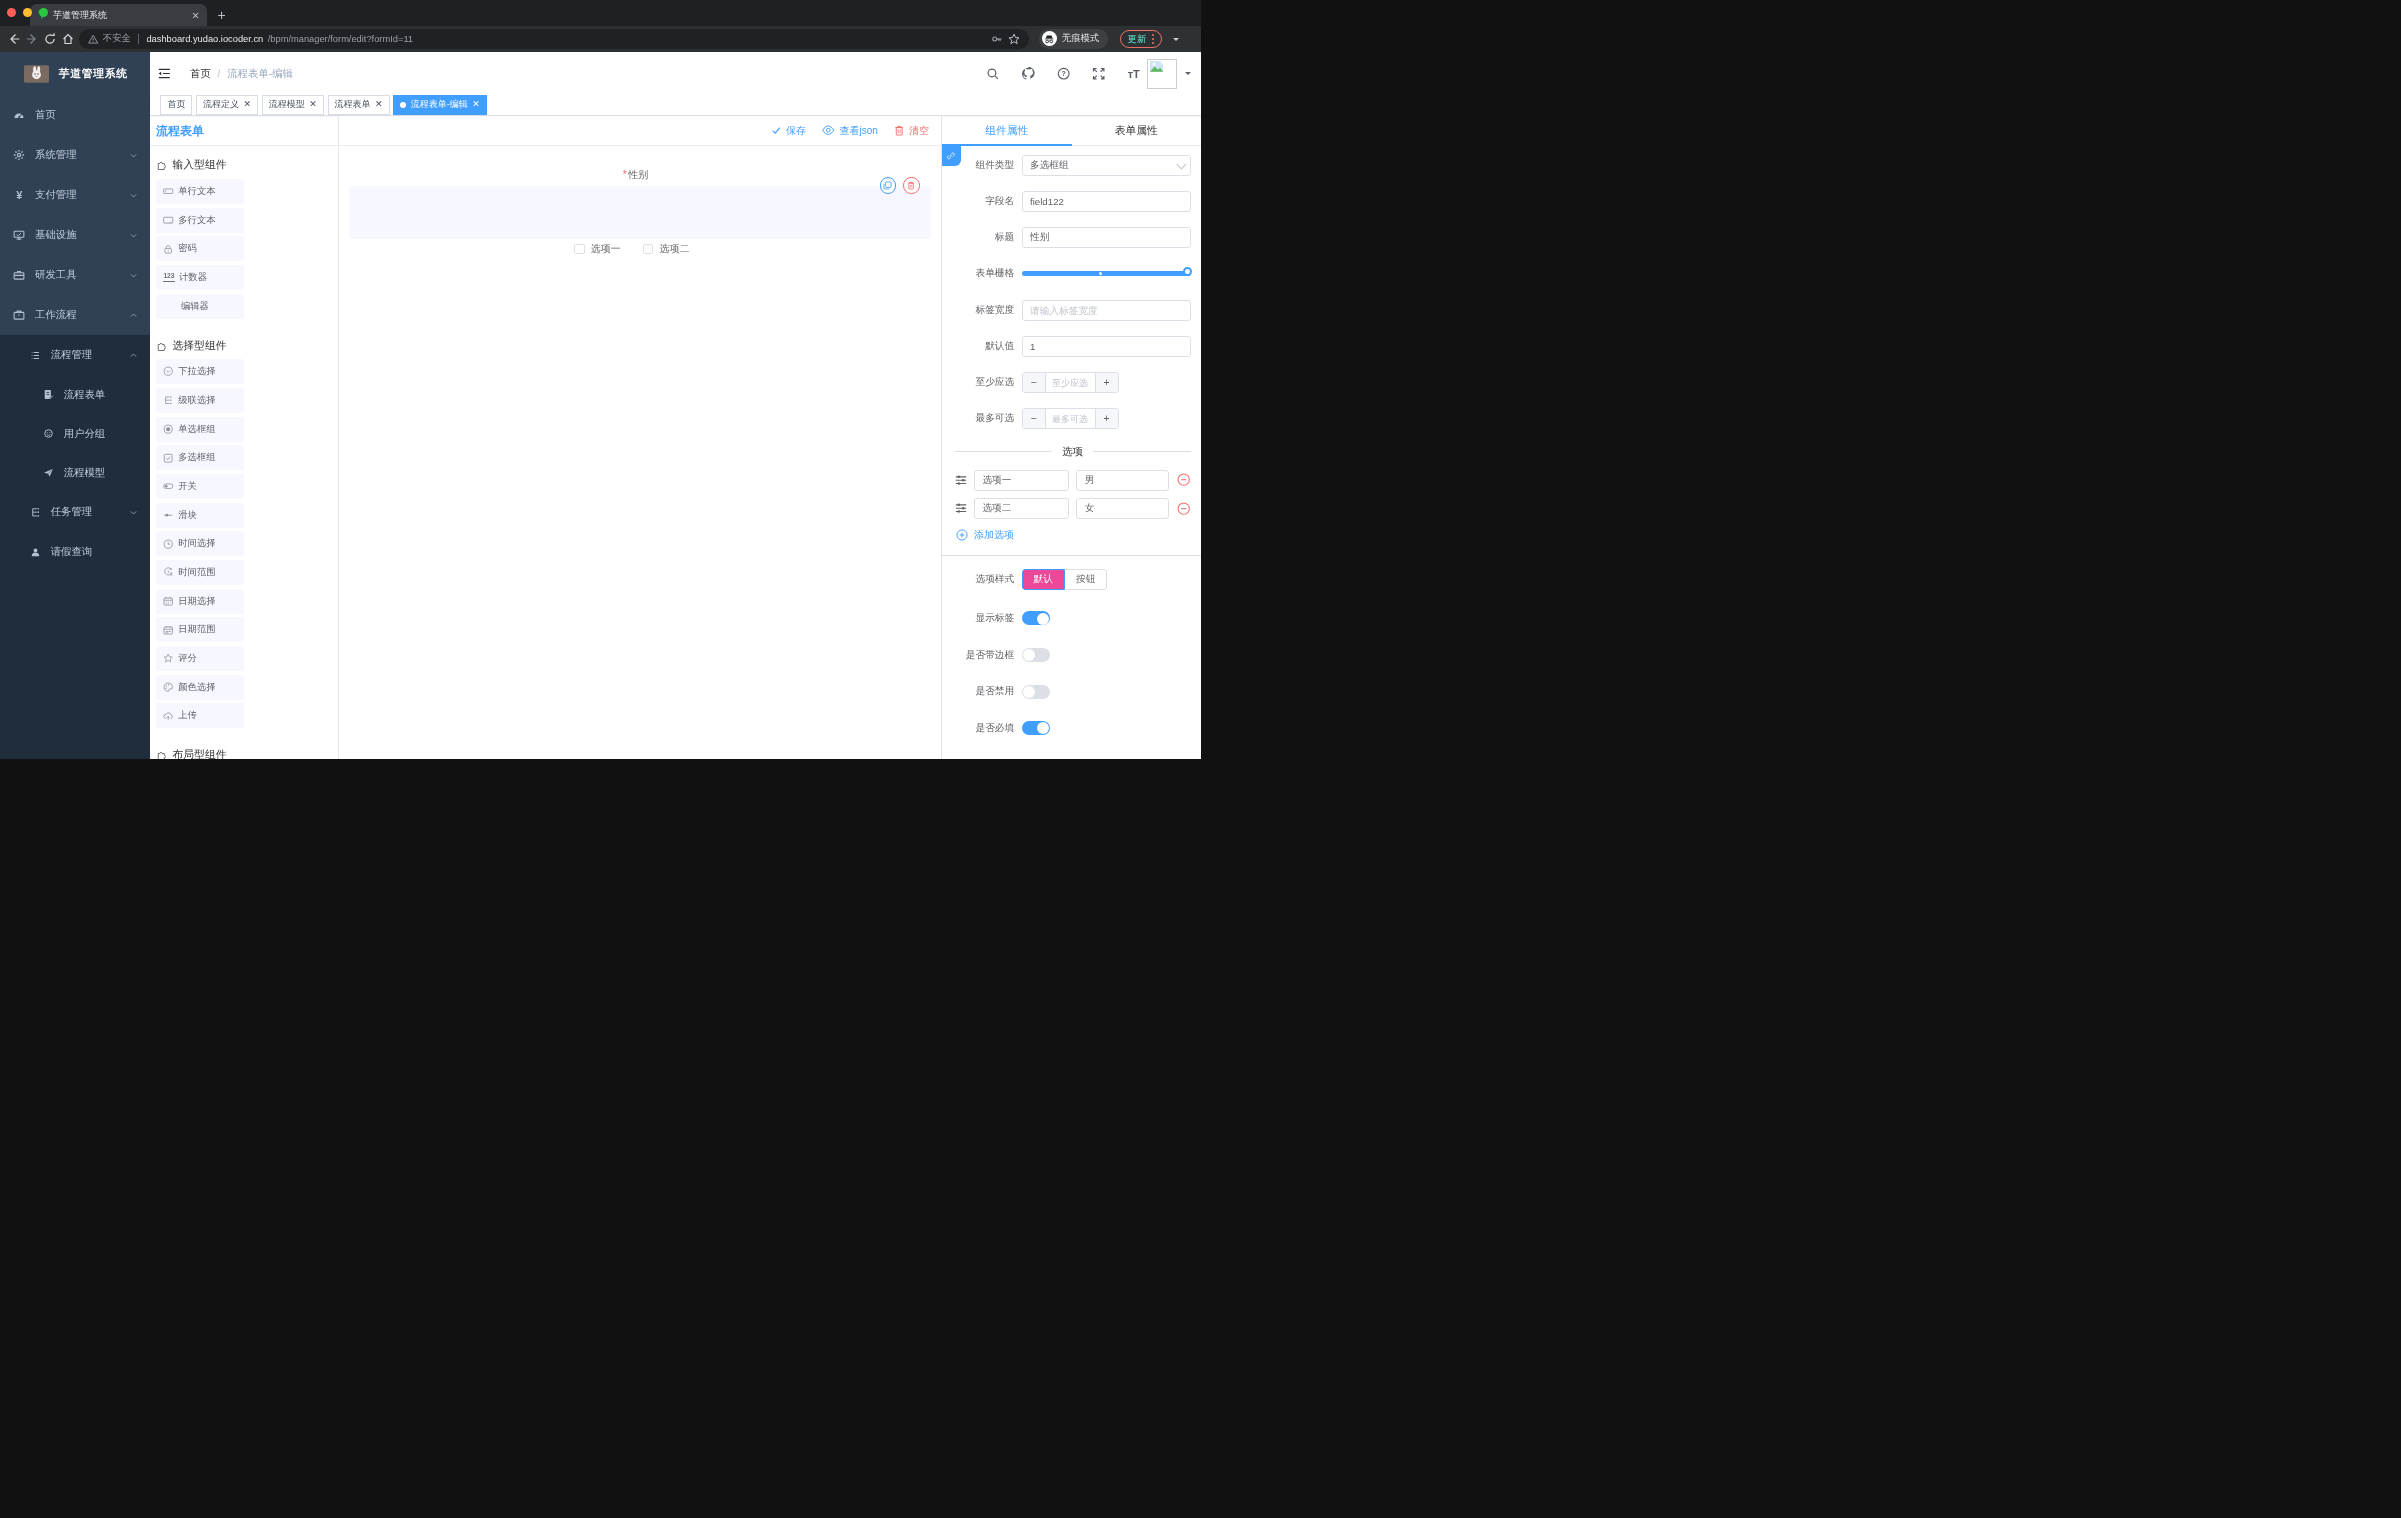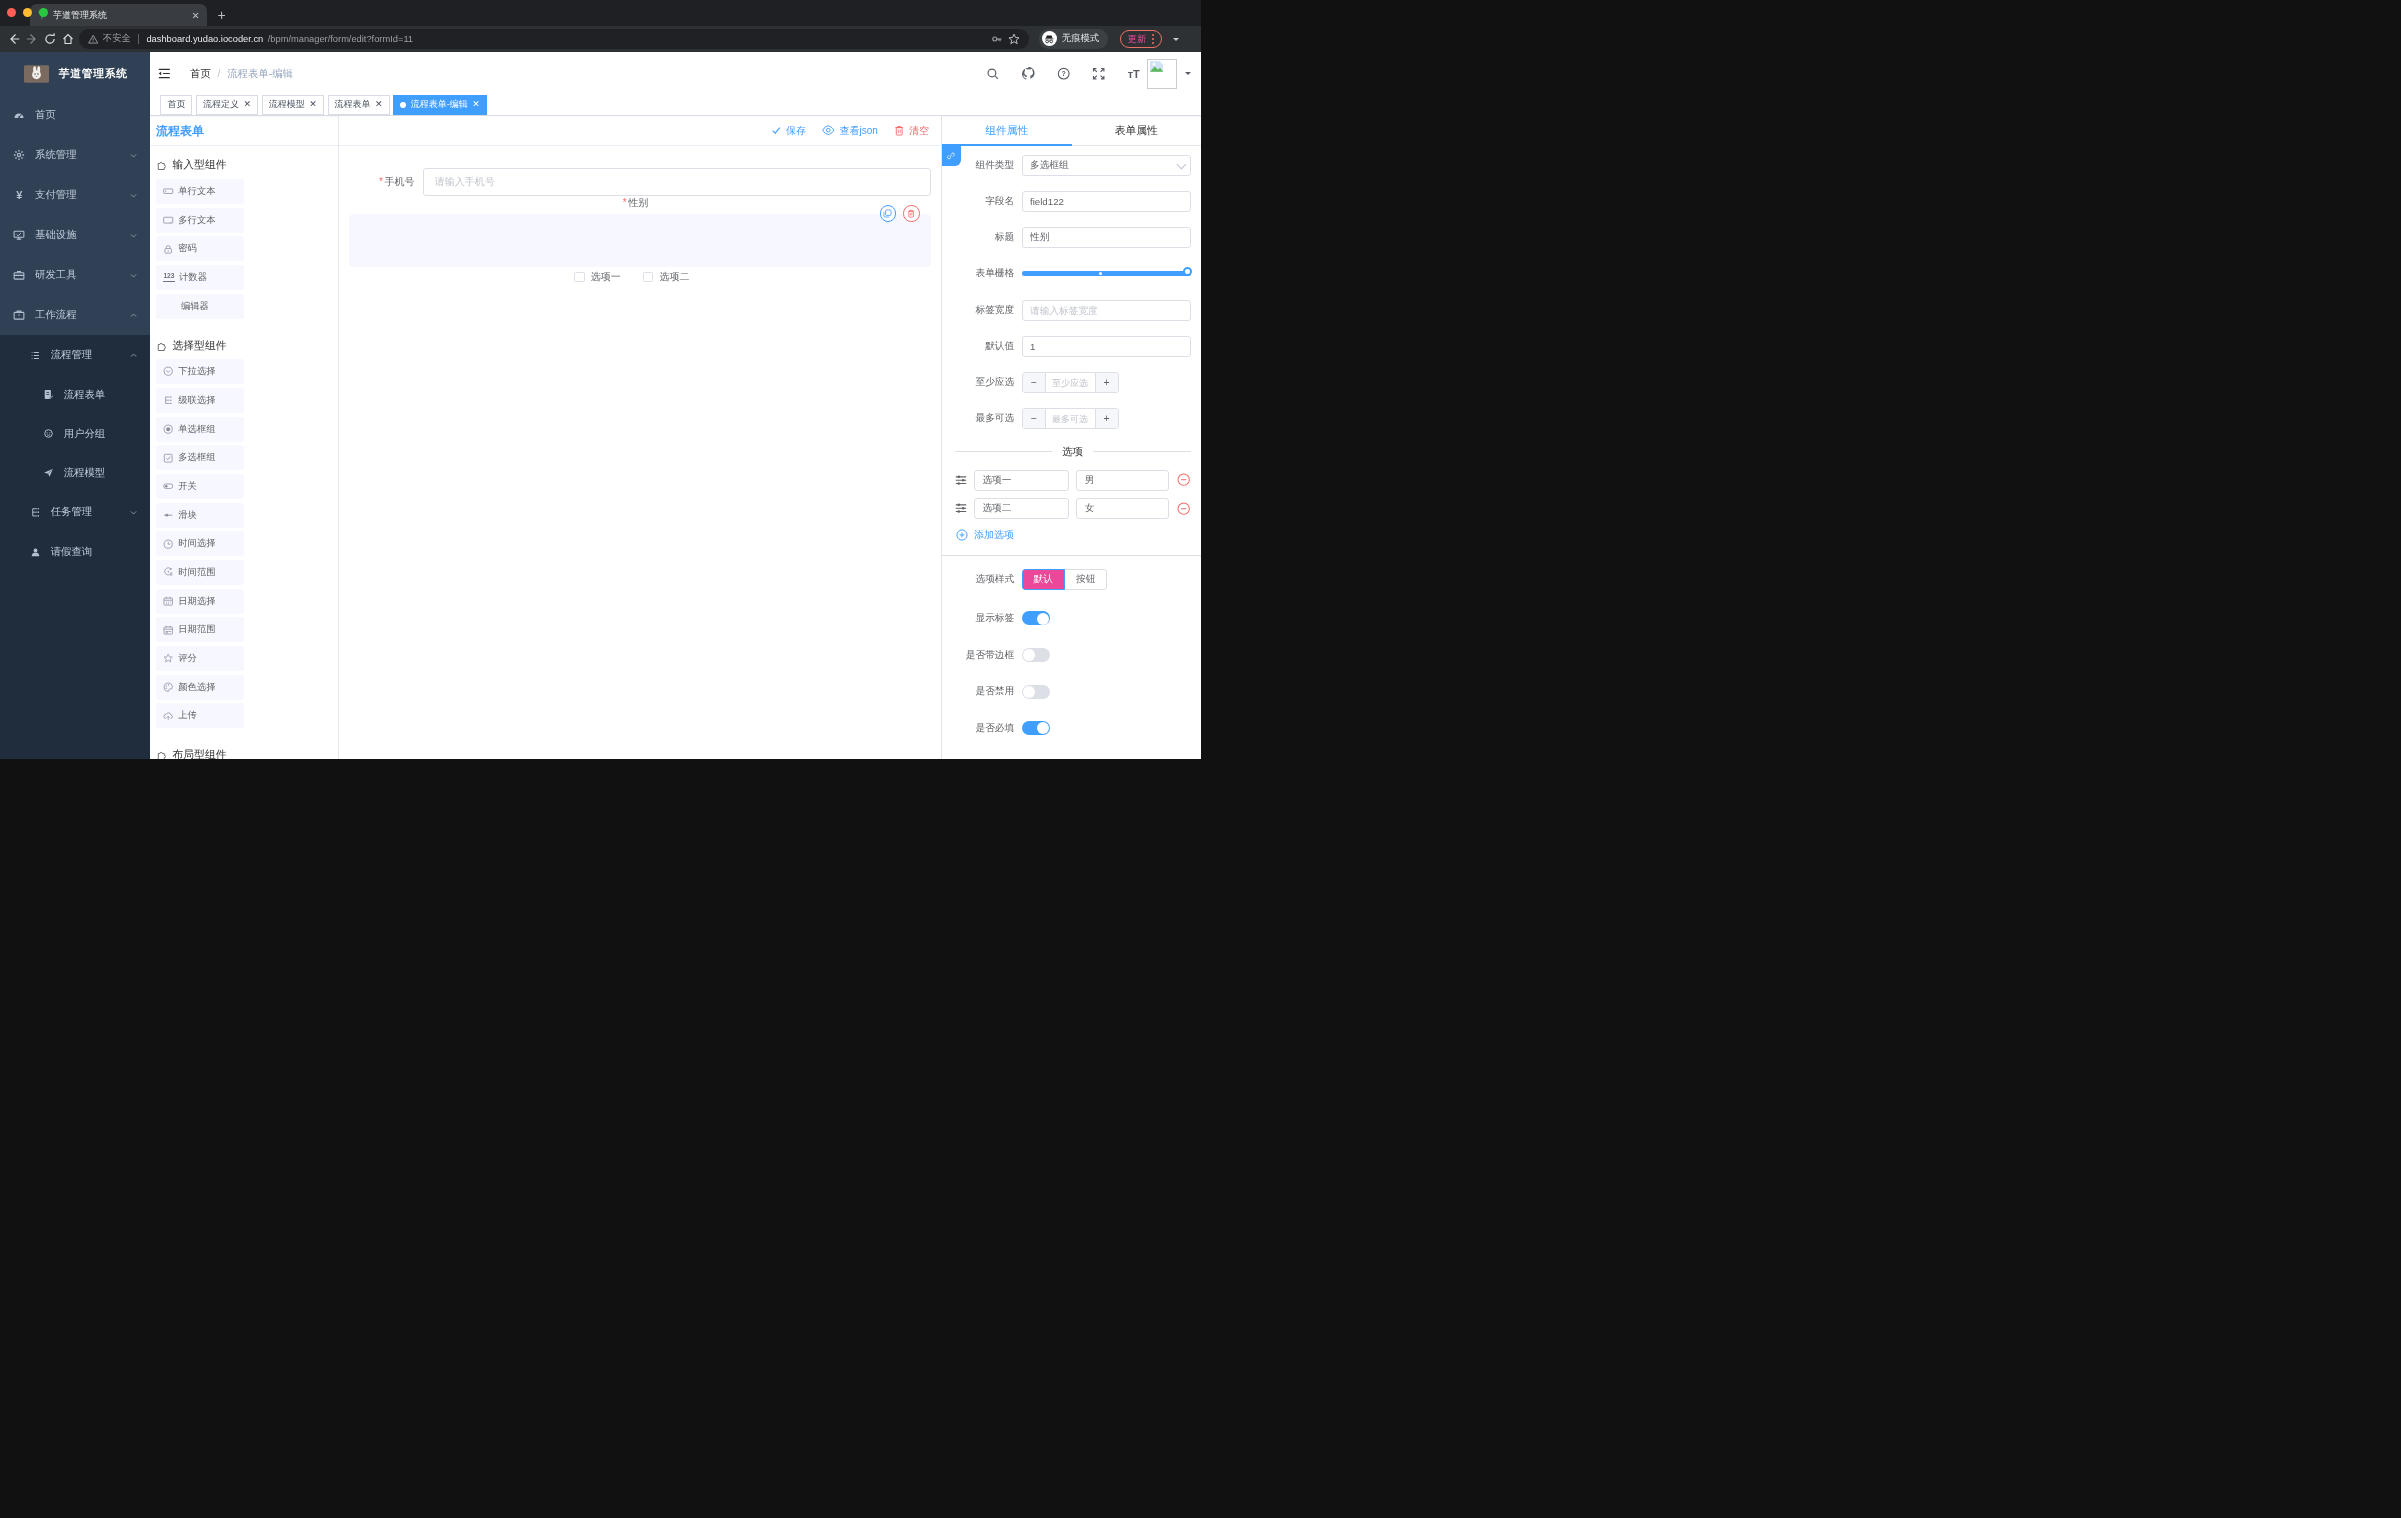--- a/index.html
+++ b/index.html
@@ -17,21 +17,21 @@
   .urlbar{height:26px;background:#2e3134;display:flex;align-items:center;padding:0 7.4px;gap:4.5px;}
   .navic{width:13.4px;height:13.4px;display:flex;align-items:center;justify-content:center;}
   .address{flex:0 0 auto;width:950px;height:19.3px;background:#202124;border-radius:9.7px;display:flex;align-items:center;padding:0 9px;gap:4.5px;color:#9aa0a6;font-size:9.3px;}
   .address .host{color:#e8eaed;font-size:9.3px;}
   .address .path{color:#9aa0a6;}
   .addr-sep{width:0.7px;height:10.4px;background:#5f6368;margin:0 3px;}
   .addr-spacer{flex:1;}
   .incog{height:19.3px;background:#3c4043;border-radius:9.7px;display:flex;align-items:center;gap:5.2px;padding:0 9px 0 2.2px;margin-left:6px;}
   .incog .ic{width:15px;height:15px;background:#fff;border-radius:50%;display:flex;align-items:center;justify-content:center;}
   .incog .tx{color:#e8eaed;font-size:9.3px;}
-  .update{height:18px;border:0.7px solid #ec7063;border-radius:9.7px;display:flex;align-items:center;gap:6px;padding:0 6.7px;margin-left:7.4px;color:#ec4899;}
+  .update{height:18px;border:0.7px solid #ec7063;border-radius:9.7px;display:flex;align-items:center;gap:6px;padding:0 6.7px;margin-left:7.4px;color:#5eead4;}
   .update .tx{font-size:9.3px;}
   .vdots{display:inline-block;width:2.2px;}
   .vdots i{display:block;width:2.2px;height:2.2px;border-radius:50%;background:#ee7164;margin:1.5px 0;}
   .caret-dn{width:0;height:0;border-left:3px solid transparent;border-right:3px solid transparent;border-top:3.7px solid #c7cacd;margin-left:6px;}
 
   
   .app{display:flex;height:707px;}
   .sidebar{flex:0 0 150px;background:#304156;color:#bfcbd9;overflow:hidden;}
   .logo-row{height:43px;display:flex;align-items:center;padding-left:24px;gap:9.7px;}
   .logo-row .name{color:#fff;font-size:10.8px;font-weight:bold;letter-spacing:0.7px;}
@@ -704,24 +704,20 @@
                     <path d="M2 4 H14 M5.5 4 V2.2 H10.5 V4" stroke="#f56c6c" stroke-width="1.4" fill="none"></path>
                     <rect x="3.5" y="4" width="9" height="11.5" rx="1" stroke="#f56c6c" stroke-width="1.4" fill="none"></rect>
                     <path d="M6.5 7 V12.5 M9.5 7 V12.5" stroke="#f56c6c" stroke-width="1.3"></path>
                   </svg>
                 </span>
               <span>清空</span>
             </span>
           </div>
 
           <div class="cv-body">
-            <div class="fitem">
-              <span class="flabel"><span class="req">*</span><span>手机号</span></span>
-              <span class="fctrl"><input class="big-inp" readonly="" placeholder="请输入手机号" style=""></span>
-            </div>
 
             <div class="sel-box">
               <div class="sel-actions">
                 <span class="actbtn copy">
                   <svg width="9" height="9" viewBox="0 0 14 14">
                       <rect x="4" y="1.5" width="8.5" height="8.5" rx="1.5" stroke="#409eff" stroke-width="1.3" fill="none"></rect>
                       <path d="M9.5 12.5 H3 a1.5 1.5 0 0 1-1.5-1.5 V4.5" stroke="#409eff" stroke-width="1.3" fill="none"></path>
                     </svg>
                 </span>
                 <span class="actbtn del">

